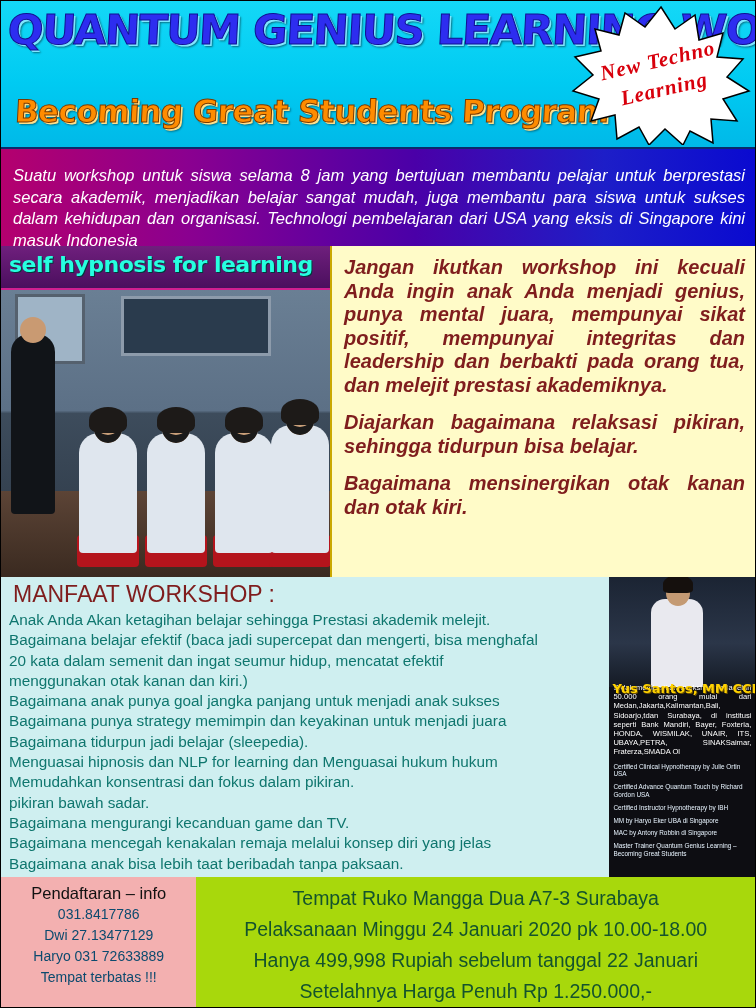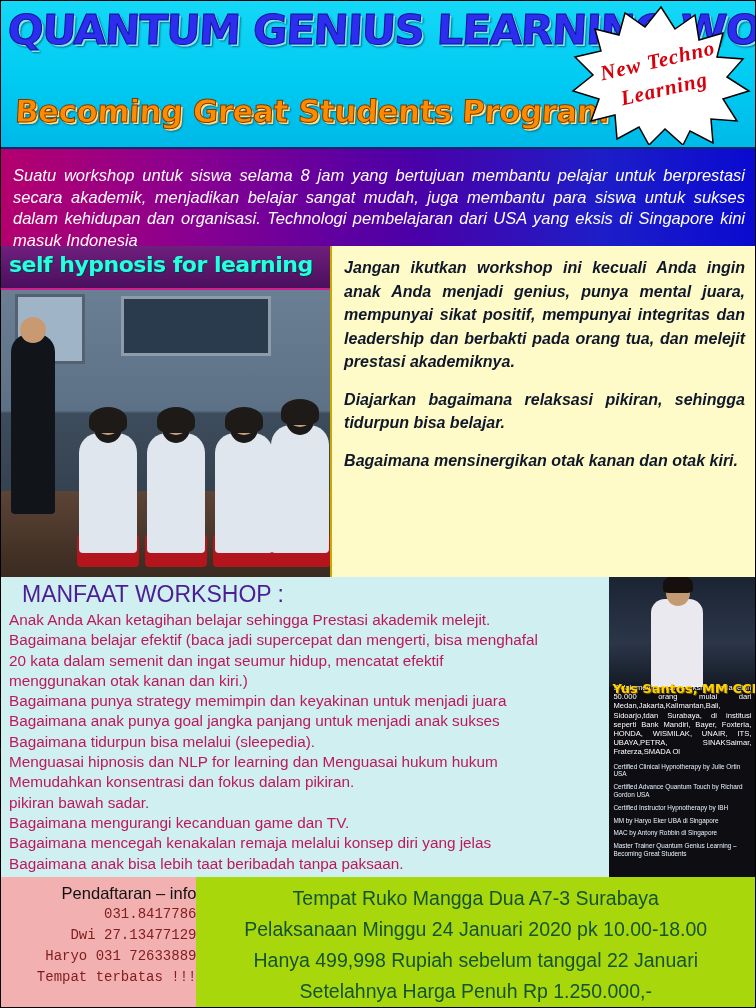--- a/index.html
+++ b/index.html
@@ -163,55 +163,55 @@
     height: 331px;
     background: #fffbc8;
     border-left: 2px solid #caa800;
     padding: 10px 10px 0 12px;
   }
   .yellow-col p {
     margin: 0 0 14px 0;
     font-family: "Liberation Sans", sans-serif;
     font-style: italic;
     font-weight: bold;
-    font-size: 16px;
+    font-size: 20px;
     line-height: 23.5px;
-    color: #0f172a;
+    color: #7f1d1d;
     text-align: justify;
     text-justify: inter-word;
   }
 
   
   .lower {
     position: relative;
     width: 100%;
     height: 300px;
     display: flex;
   }
   .benefits {
     position: relative;
     width: 610px;
     height: 300px;
     background: #cfeff0;
     padding: 4px 6px 0 8px;
   }
   .benefits h2 {
-    margin: 0 0 2px 13px;
+    margin: 0 0 2px 4px;
     font-family: "Liberation Sans", sans-serif;
     font-weight: normal;
     font-size: 23px;
     line-height: 27px;
-    color: #4c1d95;
+    color: #7f1d1d;
   }
   .benefits ul { margin: 0; padding: 0; list-style: none; }
   .benefits li {
     font-family: "Liberation Sans", sans-serif;
     font-size: 15.3px;
     line-height: 20.3px;
-    color: #be185d;
+    color: #0f766e;
   }
   .trainer {
     position: relative;
     width: 146px;
     height: 300px;
     background: #0d0d12;
     overflow: hidden;
   }
   .trainer-photo {
     position: absolute;
@@ -264,34 +264,34 @@
   .footer {
     position: relative;
     width: 100%;
     height: 130px;
     display: flex;
   }
   .contact {
     width: 196px;
     height: 130px;
     background: #f3b0b0;
-    text-align: right;
+    text-align: center;
     padding-top: 5px;
   }
   .contact .ct-title {
     font-family: "Liberation Sans", sans-serif;
     font-size: 16.5px;
     line-height: 22px;
     color: #111;
   }
   .contact .ct-line {
-    font-family: Liberation Mono, monospace;
+    font-family: Liberation Sans, sans-serif;
     font-size: 14px;
     line-height: 21px;
-    color: #7f1d1d;
+    color: #0c4a6e;
   }
   .venue {
     width: 560px;
     height: 130px;
     background: #a8d80c;
     padding: 6px 8px 0 8px;
     text-align: center;
   }
   .venue .vn-line {
     font-family: "Liberation Sans", sans-serif;
@@ -357,23 +357,23 @@
 
   <div class="lower">
 
     <div class="benefits">
       <h2>MANFAAT WORKSHOP :</h2>
       <ul>
         <li>Anak Anda Akan ketagihan belajar sehingga Prestasi akademik  melejit.</li>
         <li>Bagaimana belajar efektif (baca jadi supercepat dan mengerti, bisa menghafal</li>
         <li>20 kata dalam semenit dan ingat seumur hidup, mencatat efektif</li>
         <li>menggunakan otak kanan dan kiri.)</li>
+        <li>Bagaimana anak punya goal jangka panjang untuk menjadi anak sukses</li>
         <li>Bagaimana punya strategy memimpin dan keyakinan untuk menjadi juara</li>
-        <li>Bagaimana anak punya goal jangka panjang untuk menjadi anak sukses</li>
-        <li>Bagaimana tidurpun bisa melalui (sleepedia).</li>
+        <li>Bagaimana tidurpun jadi belajar (sleepedia).</li>
         <li>Menguasai hipnosis  dan NLP for learning dan Menguasai hukum hukum</li>
         <li>Memudahkan konsentrasi dan fokus dalam pikiran.</li>
         <li>pikiran bawah sadar.</li>
         <li>Bagaimana mengurangi kecanduan game dan TV.</li>
         <li>Bagaimana mencegah kenakalan remaja melalui konsep diri yang jelas</li>
         <li>Bagaimana anak bisa lebih taat beribadah tanpa paksaan.</li>
       </ul>
     </div>
 
     <div class="trainer">

